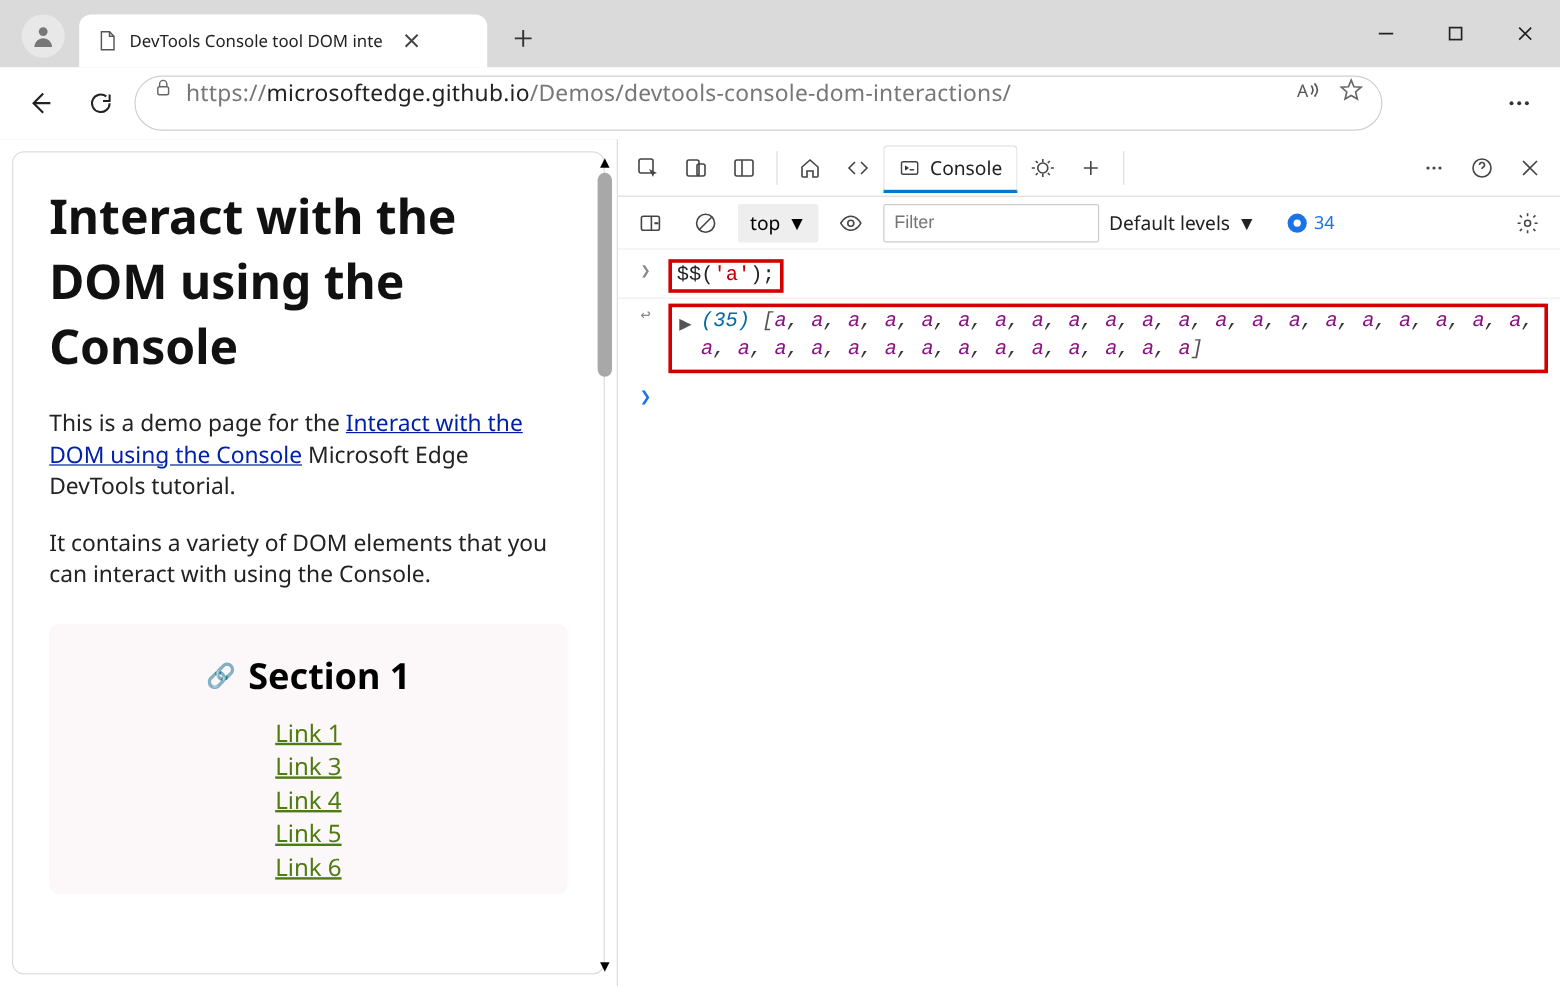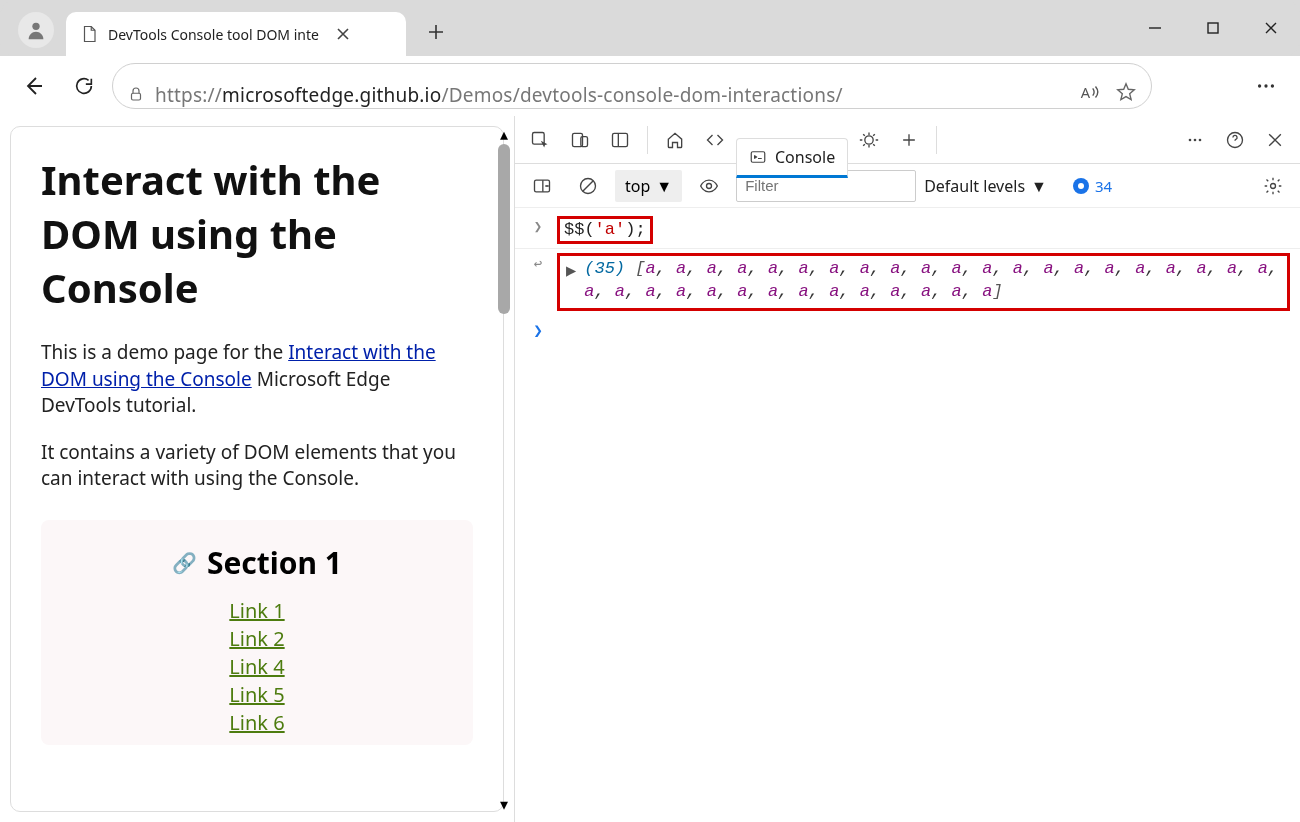--- a/index.html
+++ b/index.html
@@ -15,21 +15,21 @@
   .tab-title { font-size:14px; color:#222; max-width:260px; white-space:nowrap; overflow:hidden; text-overflow:ellipsis; }
   .tab-close { width:28px; height:28px; display:flex; align-items:center; justify-content:center; border-radius:4px; }
   .newtab { width:40px; height:40px; display:flex; align-items:center; justify-content:center; margin-bottom:4px; border-radius:6px; }
   .win-controls { margin-left:auto; display:flex; height:56px; }
   .win-btn { width:58px; display:flex; align-items:center; justify-content:center; }
   .win-btn svg { width:14px; height:14px; }
 
   
   .toolbar { height:60px; background:#fff; display:flex; align-items:center; padding:0 12px; gap:6px; }
   .tbtn { width:44px; height:44px; display:flex; align-items:center; justify-content:center; border-radius:6px; }
-  .addr { flex:0 0 auto; width:1040px; height:46px; border:1px solid #d0d0d0; border-radius:23px; display:flex; align-items:flex-end; padding:0 14px; gap:10px; }
+  .addr { flex:0 0 auto; width:1040px; height:46px; border:1px solid #d0d0d0; border-radius:23px; display:flex; align-items:flex-start; padding:0 14px; gap:10px; }
   .addr .lock svg { width:18px; height:18px; fill:#666; }
   .url { font-size:19px; color:#777; white-space:nowrap; flex:1; letter-spacing:0.2px; }
   .url .dark { color:#222; }
   .addr-right { display:flex; gap:14px; align-items:center; }
   .addr-right svg { width:22px; height:22px; stroke:#555; fill:none; stroke-width:1.5; }
   .menu-dots { width:44px; height:44px; display:flex; align-items:center; justify-content:center; margin-left:auto; }
 
   
   .main { display:flex; height:calc(822px - 56px - 60px); background:#fff; }
   .page-pane { width:515px; position:relative; border-right:1px solid #ddd; }
@@ -46,21 +46,21 @@
   .page-scrollbar { position:absolute; right:2px; top:10px; width:16px; bottom:10px; display:flex; flex-direction:column; align-items:center; }
   .sb-arrow { width:16px; height:16px; display:flex; align-items:center; justify-content:center; }
   .sb-thumb { width:12px; background:#a8a8a8; border-radius:6px; margin:2px 0; }
 
   .devtools { flex:1; display:flex; flex-direction:column; background:#fff; min-width:0; }
   .dt-tabs { height:48px; display:flex; align-items:center; border-bottom:1px solid #ddd; padding:0 6px; gap:2px; }
   .dt-icon { width:38px; height:38px; display:flex; align-items:center; justify-content:center; border-radius:4px; }
   .dt-icon svg { width:20px; height:20px; stroke:#444; fill:none; stroke-width:1.6; }
   .dt-sep { width:1px; height:28px; background:#ddd; margin:0 6px; }
   .dt-tab { height:40px; display:flex; align-items:center; gap:8px; padding:0 12px; border-radius:4px 4px 0 0; }
-  .dt-tab.active { border:1px solid #ddd; border-bottom:3px solid #0078d4; background:#fff; position:relative; top:18px;text-align:center; }
+  .dt-tab.active { border:1px solid #ddd; border-bottom:3px solid #0078d4; background:#fff; position:relative; top:1px;text-align:center; }
   .dt-tab span { font-size:16px; color:#222; }
   .dt-right { margin-left:auto; display:flex; align-items:center; gap:2px; }
 
   .dt-sub { height:44px; display:flex; align-items:center; border-bottom:1px solid #eee; padding:0 8px; gap:8px; }
   .ctx-select { height:32px; background:#eee; border-radius:2px; display:flex; align-items:center; padding:0 10px; gap:6px; font-size:16px; }
   .filter-input { width:180px; height:32px; border:1px solid #ccc; border-radius:2px; padding:0 8px; font-size:15px; color:#666; }
   .levels { font-size:16px; color:#222; display:flex; align-items:center; gap:6px; margin-left:0; }
   .issues { display:flex; align-items:center; gap:6px; margin-left:18px; font-size:15px; color:#1a73e8; }
   .issues .badge { width:16px; height:16px; background:#1a73e8; border-radius:50%; display:flex; align-items:center; justify-content:center; }
   .issues .badge::after { content:""; width:6px; height:6px; background:#fff; border-radius:50%; }
@@ -176,21 +176,21 @@
           <span>This is a demo page for the </span><a href="#">Interact with the DOM using the Console</a><span> Microsoft Edge DevTools tutorial.</span>
         </p>
         <p>It contains a variety of DOM elements that you can interact with using the Console.</p>
         <div class="section-card">
           <h2>
             <span class="anchor-icon">🔗</span>
             <span>Section 1</span>
           </h2>
           <div class="links-list">
             <a href="#">Link 1</a>
-            <a href="#">Link 2</a>
+            <a href="#">Link 3</a>
             <a href="#">Link 4</a>
             <a href="#">Link 5</a>
             <a href="#">Link 6</a>
           </div>
         </div>
       </div>
     </div>
     <div class="page-scrollbar">
       <div class="sb-arrow">▴</div>
       <div class="sb-thumb" style="height:170px"></div>

